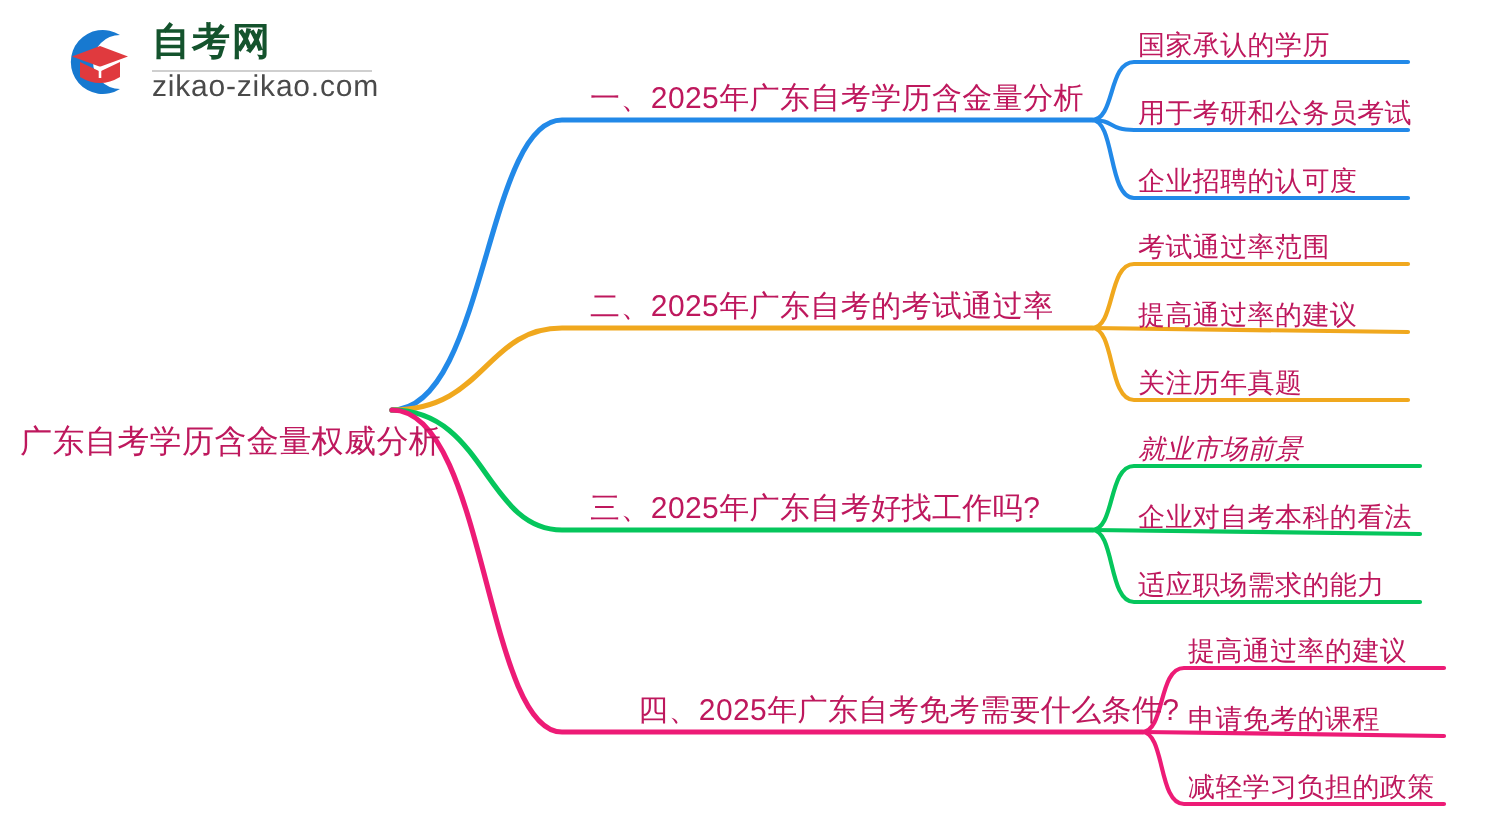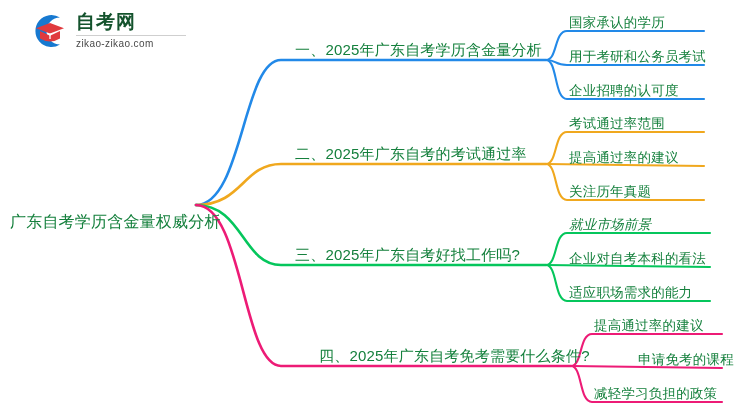--- a/index.html
+++ b/index.html
@@ -46,21 +46,21 @@
     line-height: 24px;
     white-space: nowrap;
   }
   .logo-rule {
     width: 110px;
     height: 1px;
     background: #cfcfcf;
     margin-top: 1px;
   }
   .logo-sub {
-    font-size: 10px;
+    font-size: 15px;
     color: #4a4a4a;
     letter-spacing: 0.4px;
     line-height: 13px;
     margin-top: 1px;
     white-space: nowrap;
   }
 
   
   #wires {
     position: absolute;
@@ -68,21 +68,21 @@
     top: 0;
     width: 750px;
     height: 410px;
     pointer-events: none;
   }
 
   
   .node-label {
     position: absolute;
     white-space: nowrap;
-    color: #15803d;
+    color: #be185d;
     line-height: 1;
   }
   .root-label {
     font-size: 16px;
     letter-spacing: 0.2px;
     margin-top: 17px;
   }
   .branch-label {
     font-size: 15px;
     letter-spacing: 0.2px;
@@ -148,17 +148,17 @@
       <div class="node-label branch-label" style="left: 295px; top: 146px;">二、2025年广东自考的考试通过率</div>
       <div class="node-label leaf-label" style="left: 569px; top: 117px;">考试通过率范围</div>
       <div class="node-label leaf-label" style="left: 569px; top: 151px;">提高通过率的建议</div>
       <div class="node-label leaf-label" style="left: 569px; top: 185px;">关注历年真题</div>
       <div class="node-label branch-label" style="left: 295px; top: 247px;">三、2025年广东自考好找工作吗?</div>
       <div class="node-label leaf-label" style="left: 569px; top: 218px; font-style: italic;">就业市场前景</div>
       <div class="node-label leaf-label" style="left: 569px; top: 252px;">企业对自考本科的看法</div>
       <div class="node-label leaf-label" style="left: 569px; top: 286px;">适应职场需求的能力</div>
       <div class="node-label branch-label" style="left: 289px; top: 348px; margin-left: 30px;">四、2025年广东自考免考需要什么条件?</div>
       <div class="node-label leaf-label" style="left: 594px; top: 319px;">提高通过率的建议</div>
-      <div class="node-label leaf-label" style="left: 594px; top: 353px; margin-left: 44px;">申请免考的课程</div>
+      <div class="node-label leaf-label" style="left: 594px; top: 353px;">申请免考的课程</div>
       <div class="node-label leaf-label" style="left: 594px; top: 387px;">减轻学习负担的政策</div>
     </div>
 
 </div>
 
 </body></html>

